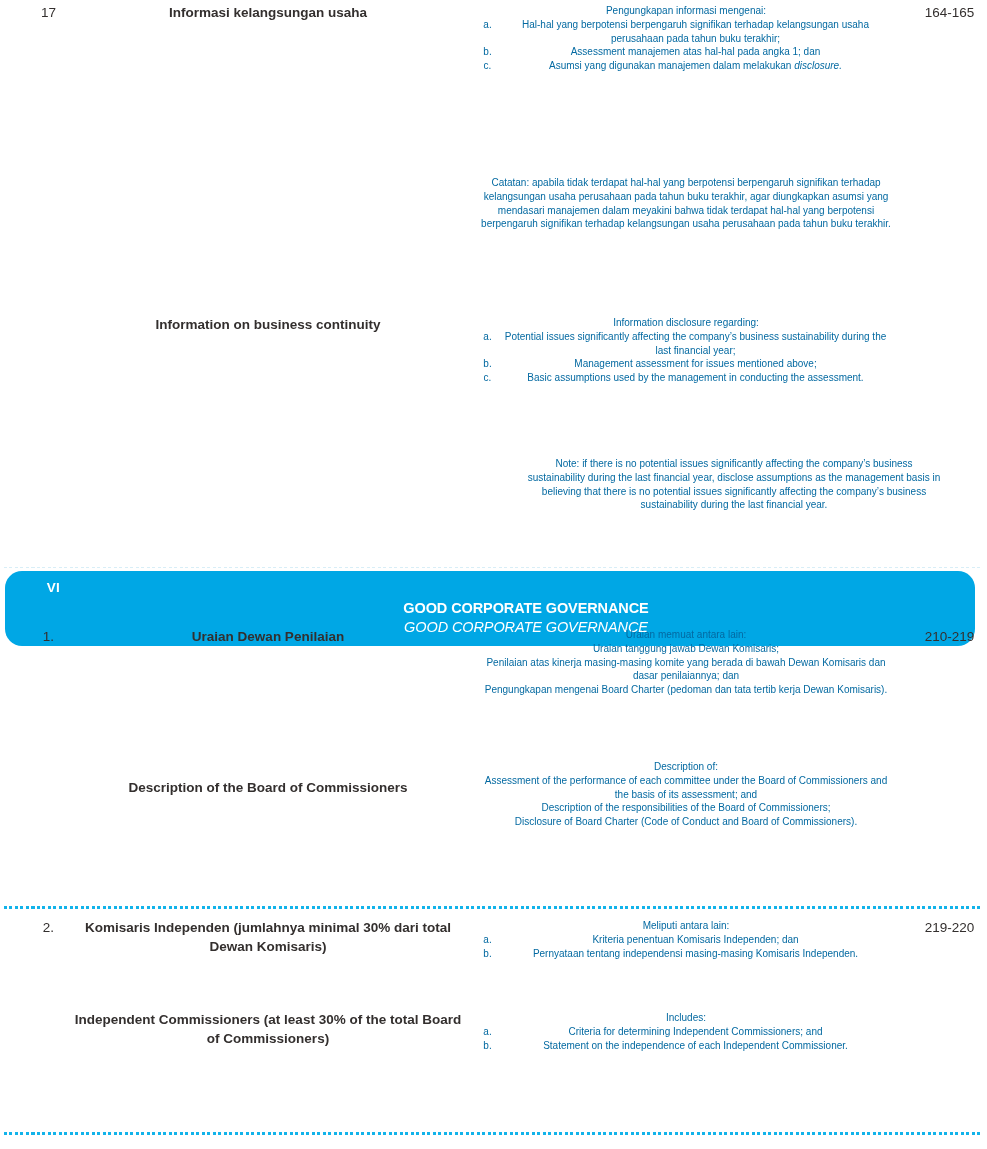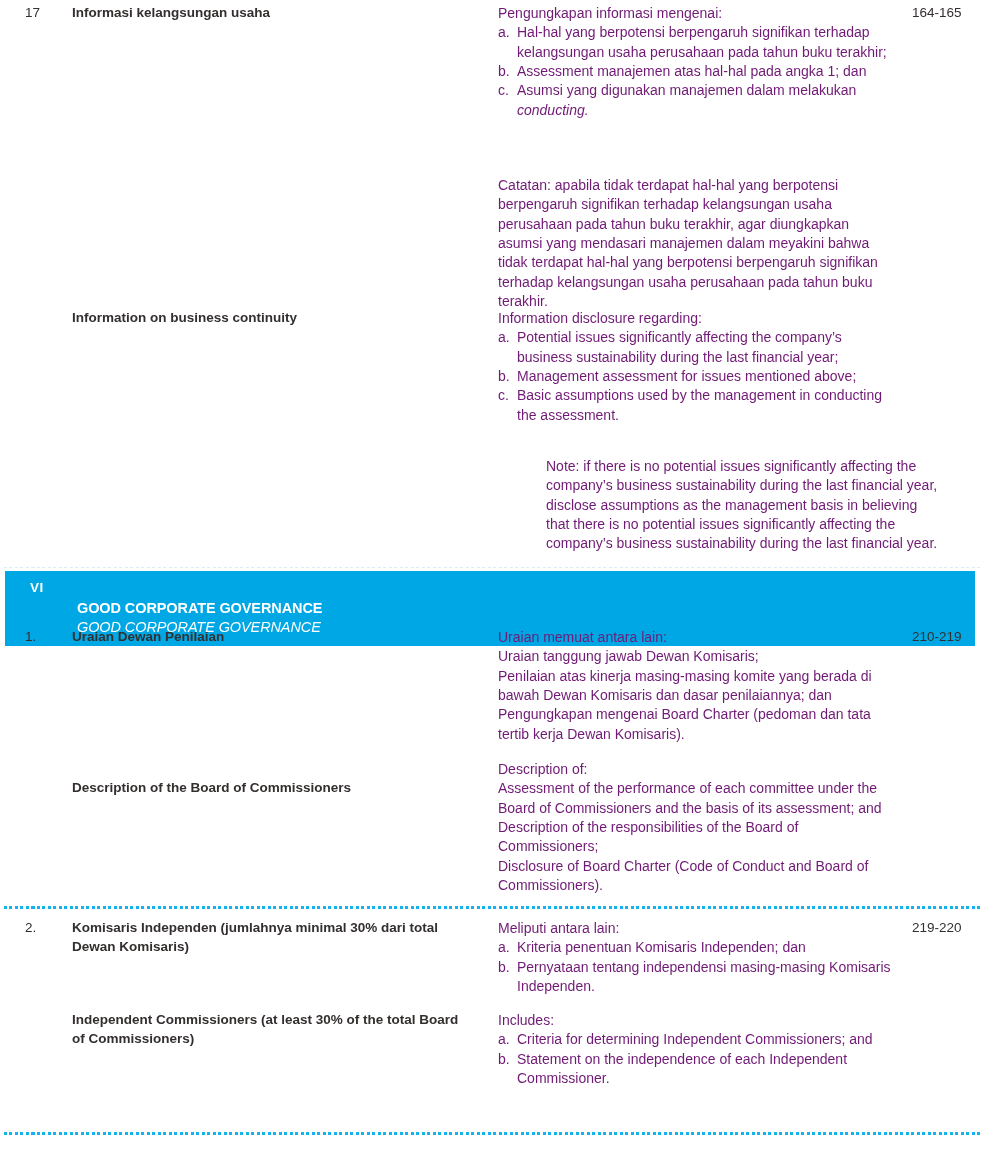--- a/index.html
+++ b/index.html
@@ -9,21 +9,21 @@
   }
   body {
     width: 987px;
     height: 1149px;
     position: relative;
     font-family: "Liberation Sans", sans-serif;
     color: #332f2e;
     overflow: hidden;
   }
 
-  .page { position: relative; width: 780px; height: 1149px; }
+  .page { position: relative; width: 780px; height: 1149px; text-align: center; }
 
   
   .row {
     display: grid;
     grid-template-columns: 25px 47px 406px 434px 75px;
     column-gap: 0;
     padding: 0;
   }
   .col-spacer { }
   .col-num {
@@ -33,25 +33,24 @@
     white-space: nowrap;
   }
   .col-left {
     font-size: 13.5px;
     line-height: 1.38;
     padding-right: 14px;
     color: #332f2e;
     font-weight: bold;
   }
   .col-mid {
-    font-size: 14px;
+    font-size: 10px;
     line-height: 1.38;
     padding-right: 18px;
-    color: #701a75;
-    margin-left: 20px;
+    color: #0369a1;
   }
   .col-page {
     font-size: 13.5px;
     line-height: 1.38;
     color: #332f2e;
     white-space: nowrap;
   }
 
   
   .alist { margin: 0; padding: 0; list-style: none; }
@@ -70,20 +69,21 @@
   
   .banner {
     position: absolute;
     left: 5px;
     width: 970px;
     background: #00a7e5;
     color: #ffffff;
     padding: 8px 0 9px 0;
     display: grid;
     grid-template-columns: 25px 47px 1fr;
+    border-radius: 17px;
   }
   .banner-num {
     font-size: 13.5px;
     font-weight: bold;
     letter-spacing: .4px;
     line-height: 1.34;
   }
   .banner-titles { line-height: 1.3; margin-top: 20px; }
   .banner-title-id {
     font-size: 14.5px;
@@ -134,36 +134,36 @@
         <li>
           <span class="mk">a.</span>
           <span class="tx">Hal-hal yang berpotensi berpengaruh signifikan terhadap kelangsungan  usaha perusahaan pada tahun buku terakhir;</span>
         </li>
         <li>
           <span class="mk">b.</span>
           <span class="tx">Assessment manajemen atas hal-hal pada angka 1; dan</span>
         </li>
         <li>
           <span class="mk">c.</span>
-          <span class="tx"><span>Asumsi yang digunakan manajemen dalam melakukan </span><span class="ital">conducting.</span></span>
+          <span class="tx"><span>Asumsi yang digunakan manajemen dalam melakukan </span><span class="ital">disclosure.</span></span>
         </li>
       </ul>
     </div>
     <div class="col-page">164-165</div>
   </div>
 
   <div class="abs row" style="top:176px;">
     <div class="col-spacer"></div>
     <div class="col-num"></div>
     <div class="col-left"></div>
     <div class="col-mid">Catatan: apabila tidak terdapat hal-hal yang berpotensi berpengaruh signifikan terhadap kelangsungan usaha perusahaan pada tahun buku terakhir, agar diungkapkan asumsi yang mendasari manajemen dalam meyakini bahwa tidak terdapat hal-hal yang berpotensi berpengaruh signifikan terhadap kelangsungan usaha perusahaan pada tahun buku terakhir.</div>
     <div class="col-page"></div>
   </div>
 
-  <div class="abs row" style="top:309px;">
+  <div class="abs row" style="top:316px;">
     <div class="col-spacer"></div>
     <div class="col-num"></div>
     <div class="col-left">Information on business continuity</div>
     <div class="col-mid">
       <div>Information disclosure regarding:</div>
       <ul class="alist">
         <li>
           <span class="mk">a.</span>
           <span class="tx">Potential issues significantly affecting the company’s business sustainability during the last financial year;</span>
         </li>

